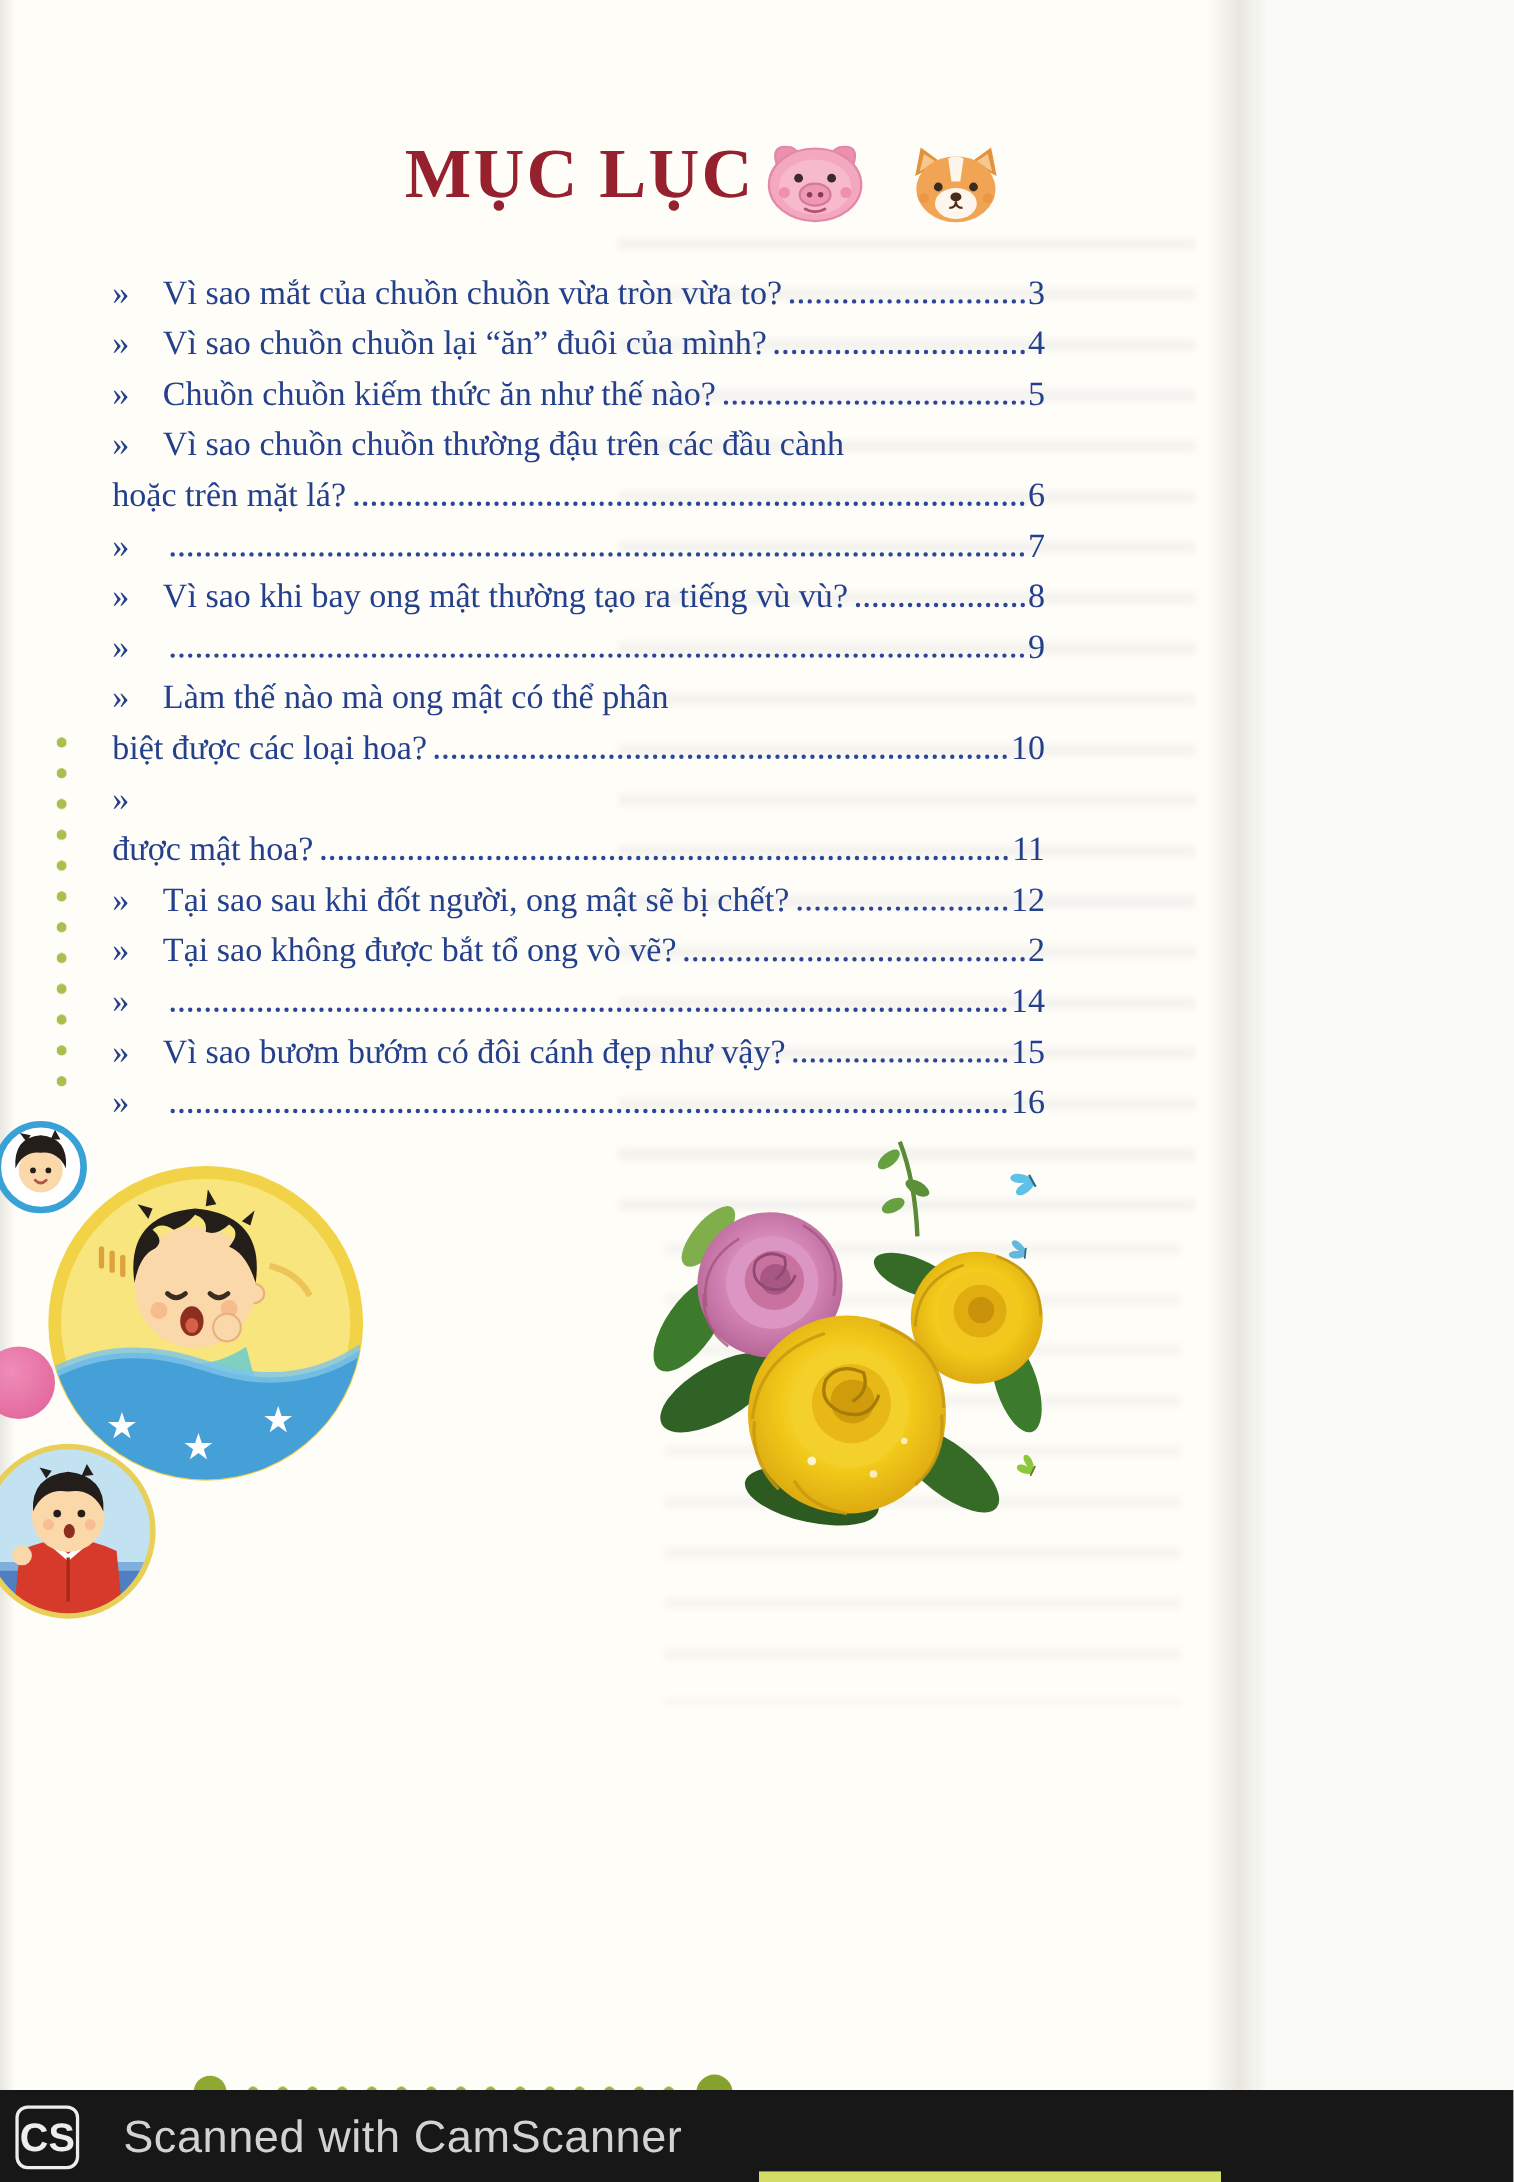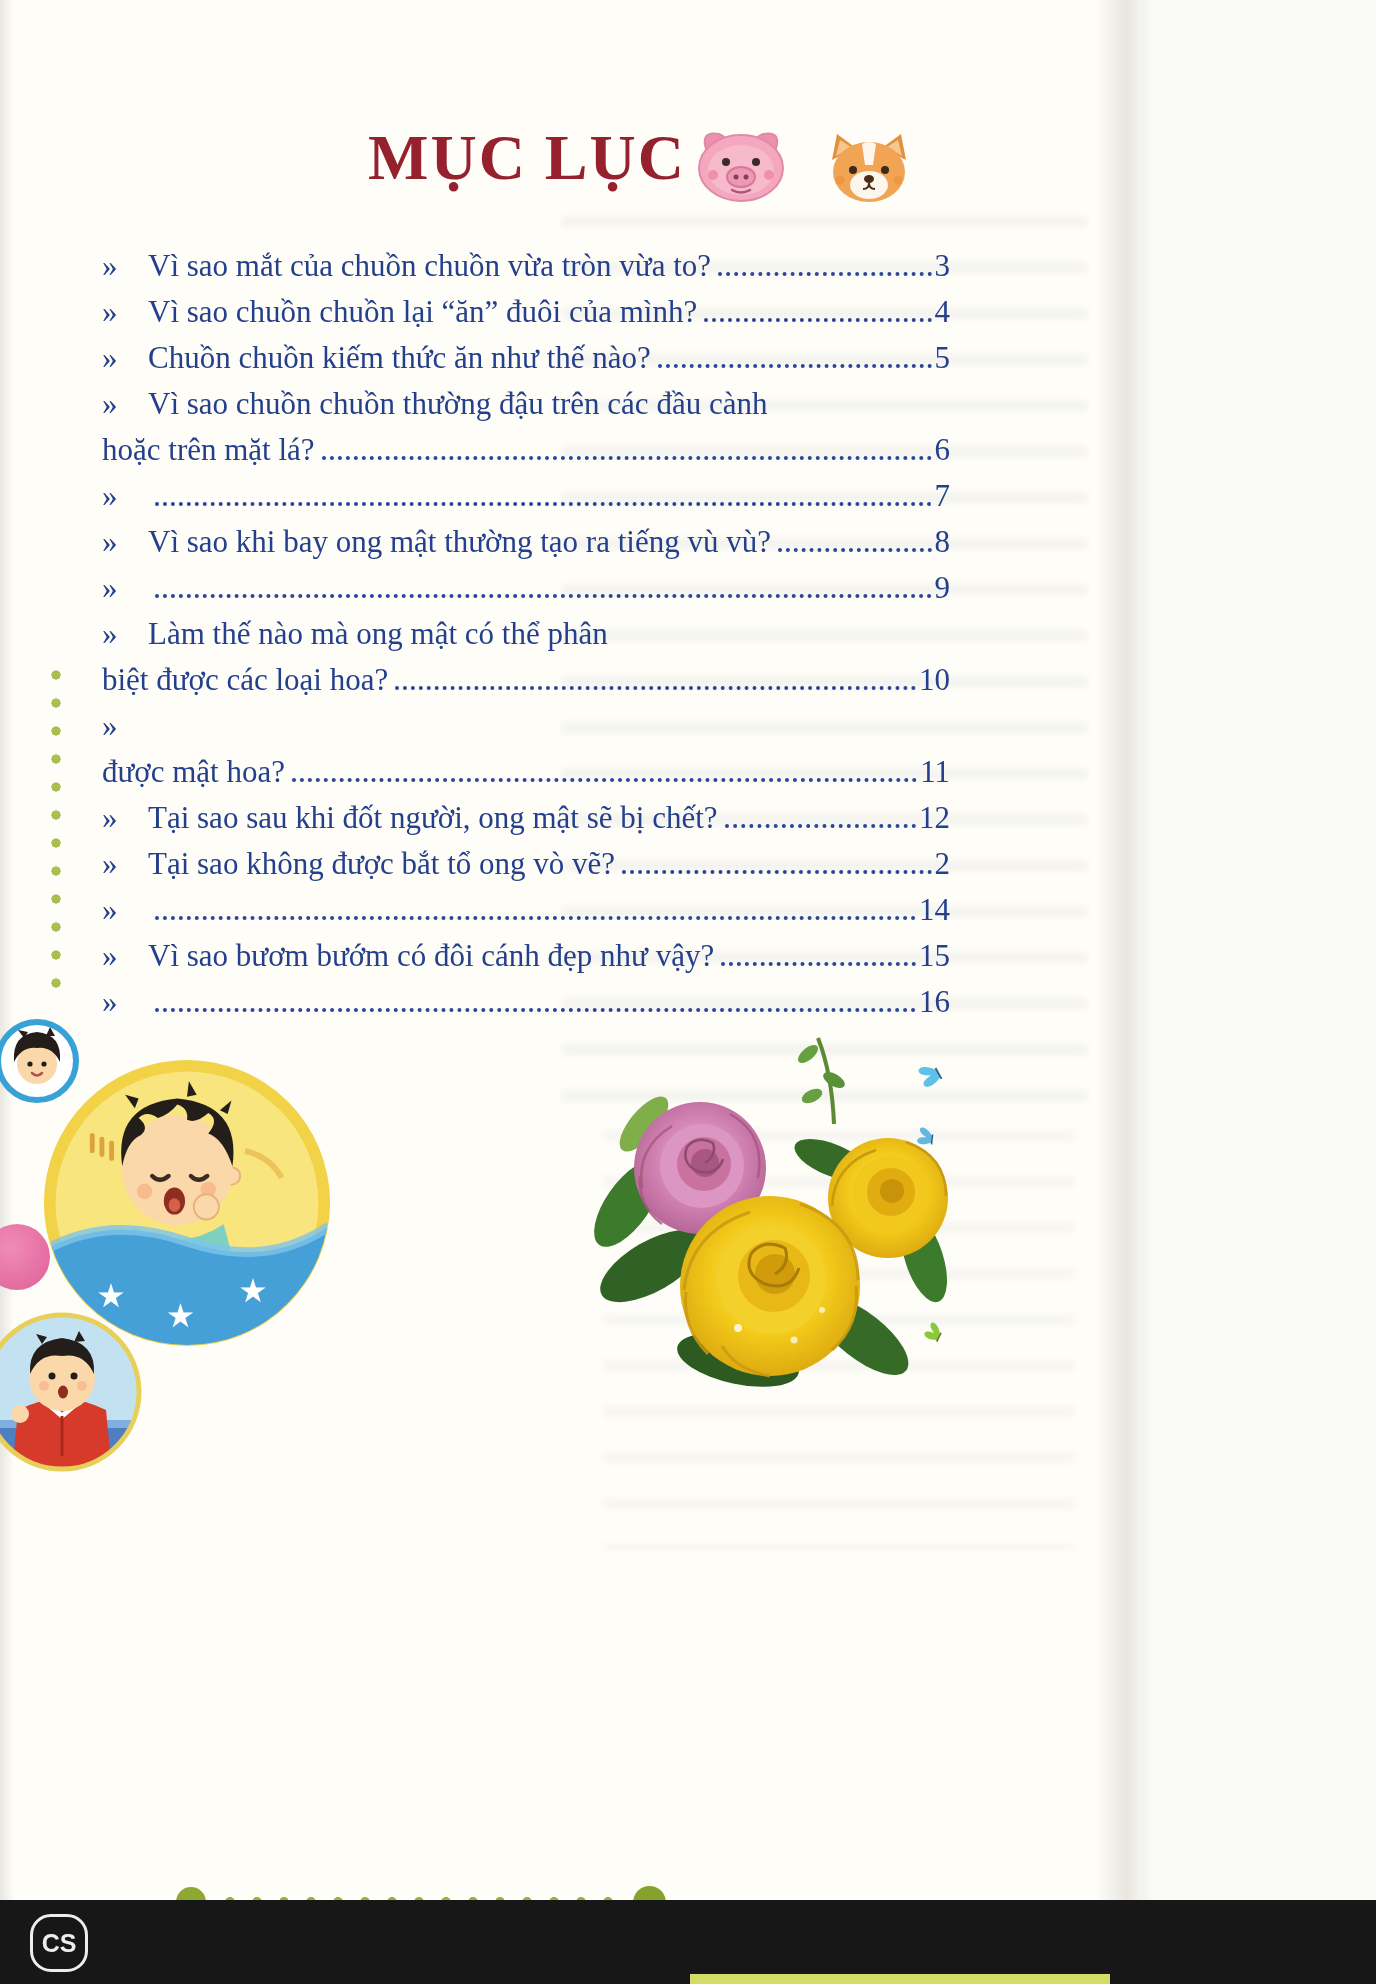--- a/index.html
+++ b/index.html
@@ -47,24 +47,24 @@
   .bottom-dots{position:absolute;left:176px;top:1884px;width:490px;height:36px;
     display:flex;align-items:center;}
   .dot-big{width:30px;height:30px;border-radius:50%;background:#8fa832;flex:0 0 auto;}
   .dot-big.end{width:33px;height:33px;background:#87a22c;}
   .dot-strip{flex:1 1 auto;height:12px;margin:0 8px;
     background-image:radial-gradient(circle at 13px 6px,#9ab23c 4.8px,transparent 5.2px);
     background-size:27px 12px;background-repeat:repeat-x;background-position:center;}
 
   
   .cam-bar{position:absolute;left:0;bottom:0;width:1376px;height:84px;background:#171717;}
-  .cs-logo{position:absolute;left:30px;top:14px;width:52px;height:52px;
-    border:3px solid #ededed;border-radius:21px;color:#ededed;
+  .cs-logo{position:absolute;left:14px;top:14px;width:52px;height:52px;
+    border:3px solid #ededed;border-radius:11px;color:#ededed;
     display:flex;align-items:center;justify-content:center;
-    font-family:"Liberation Sans",sans-serif;font-weight:bold;font-size:25px;}
+    font-family:"Liberation Sans",sans-serif;font-weight:bold;font-size:36px;}
   .cs-text{position:absolute;left:112px;top:0;height:84px;display:flex;align-items:center;
     color:#d2d2d2;font-size:41px;font-family:"Liberation Sans",sans-serif;letter-spacing:0.5px;}
   .yellow-strip{position:absolute;left:690px;bottom:0;width:420px;height:10px;background:#d3dc66;z-index:5;}
 </style>
 </head>
 <body>
 
 <div class="page">
 
   <div class="bleed bleed-1"></div>
@@ -354,13 +354,14 @@
     <span class="dot-big end"></span>
   </div>
 
   <div class="edge-shadow"></div>
 </div>
 
 <div class="yellow-strip"></div>
 
 <div class="cam-bar">
   <div class="cs-logo">CS</div>
+  <div class="cs-text">Scanned with CamScanner</div>
 </div>
 
 </body></html>

